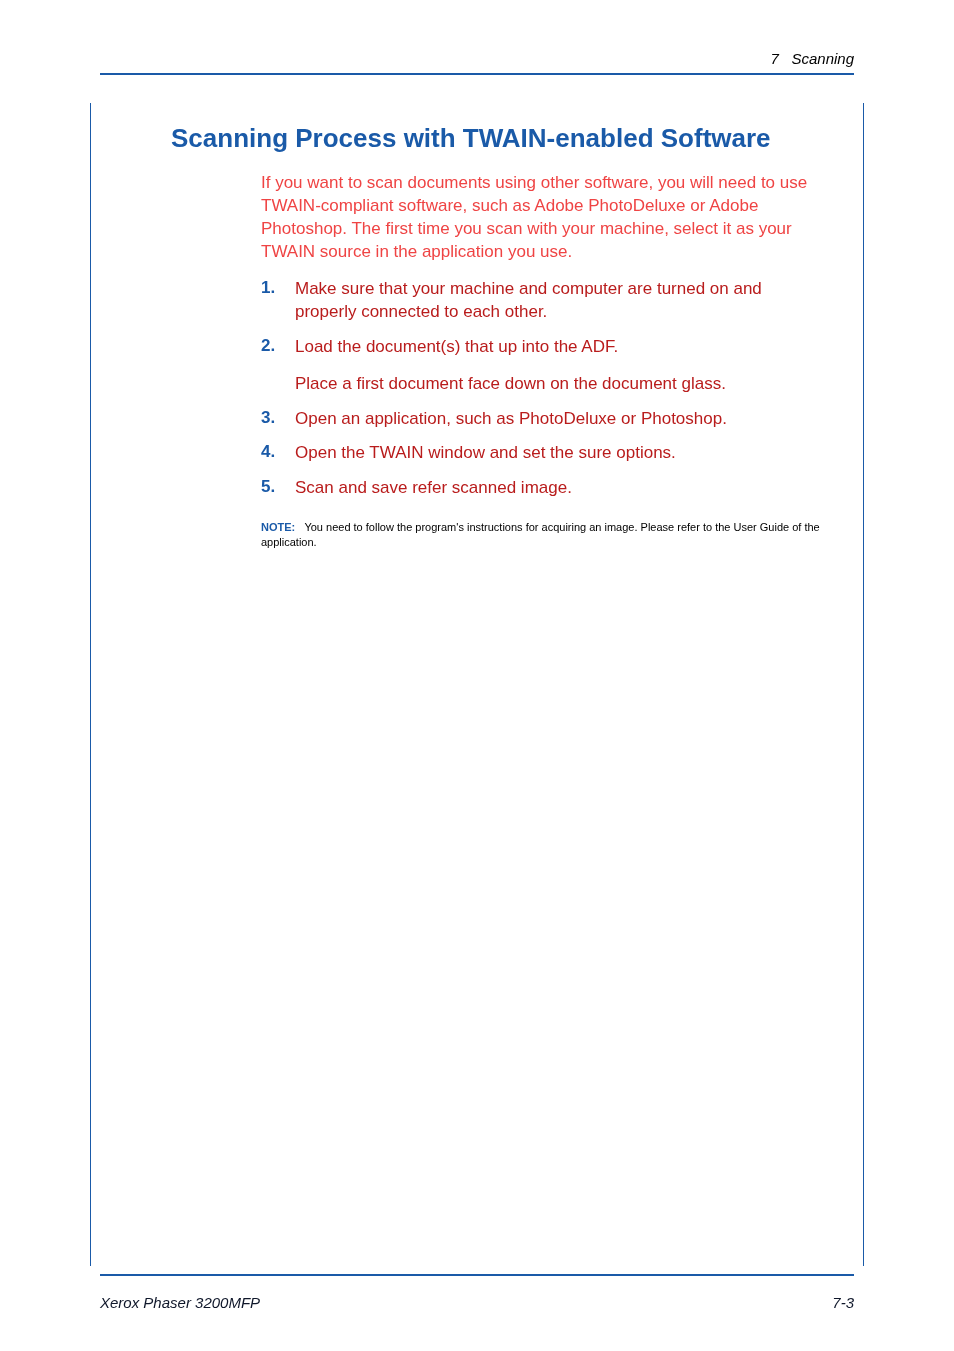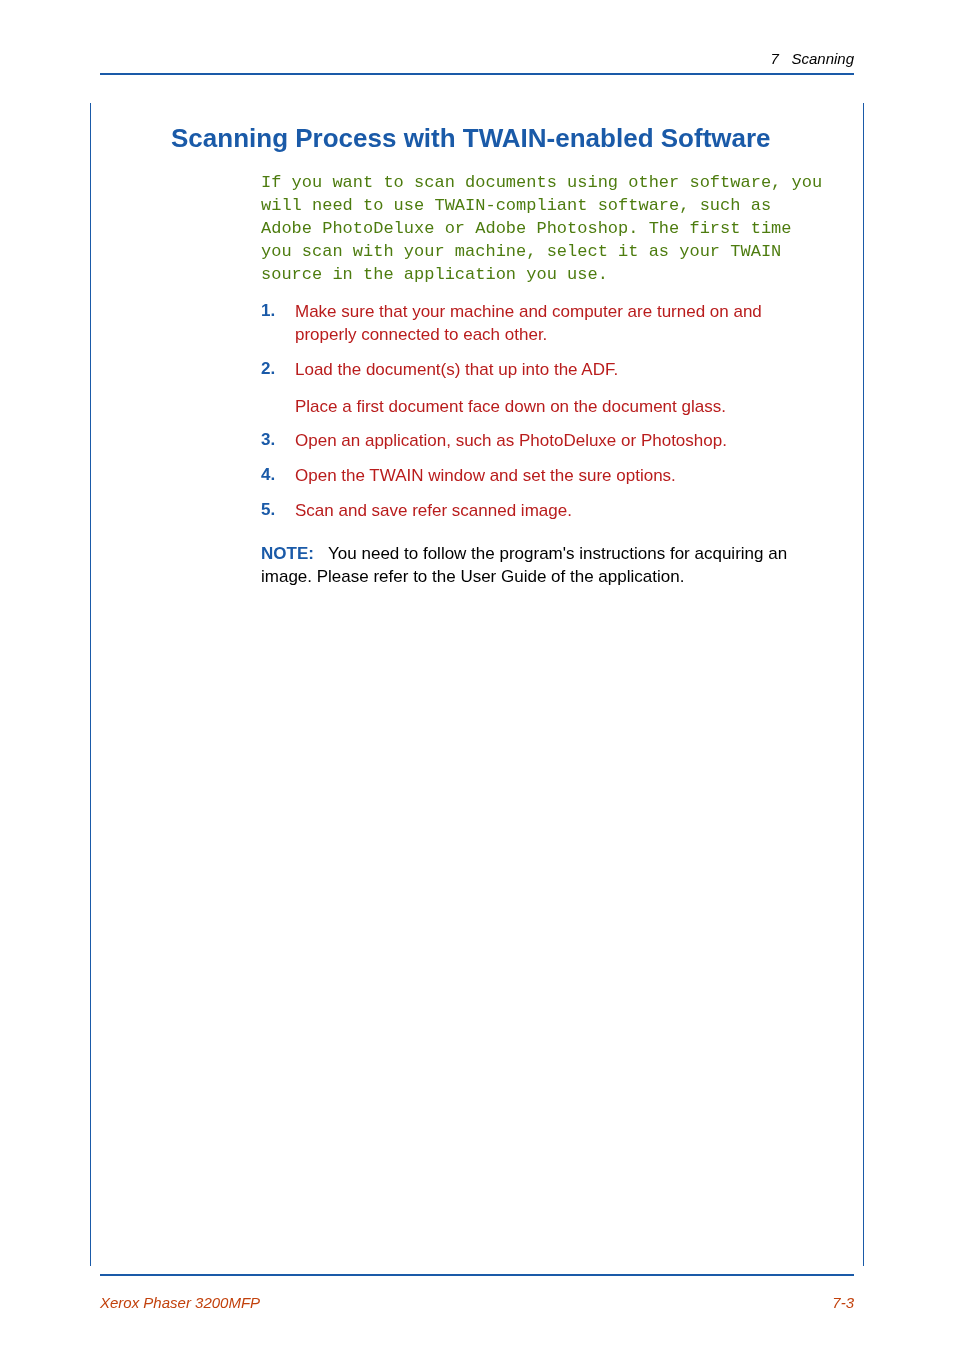--- a/index.html
+++ b/index.html
@@ -46,25 +46,24 @@
     h1 {
       color: #1a5aa8;
       font-size: 26px;
       font-weight: bold;
       margin-bottom: 18px;
     }
     .body-indent {
       padding-left: 90px;
     }
     .para {
-      color: #4d7c0f;
+      color: #ef4444;
       font-size: 17px;
       line-height: 1.35;
       margin-bottom: 14px;
-      font-family: Liberation Mono, monospace;
     }
     ol.steps {
       list-style: none;
       margin-top: 4px;
     }
     ol.steps > li {
       display: flex;
       gap: 14px;
       margin-bottom: 12px;
       align-items: flex-start;
@@ -79,33 +78,33 @@
       color: #b91c1c;
       font-size: 17px;
       line-height: 1.35;
       flex: 1;
     }
     .step-sub {
       margin-top: 14px;
     }
     .note {
       margin-top: 20px;
-      font-size: 17px;
+      font-size: 11px;
       line-height: 1.35;
     }
     .note-label {
       color: #1a5aa8;
       font-weight: bold;
     }
     .footer {
       display: flex;
       justify-content: space-between;
       font-style: italic;
       font-size: 15px;
-      color: #c2410c;
+      color: #0f172a;
       margin-top: 12px;
       padding-top: 6px;
     }
     .footer-rule {
       height: 2px;
       background: #1a5aa8;
       margin-top: 8px;
     }
     .footer-wrap {
       margin-top: auto;

